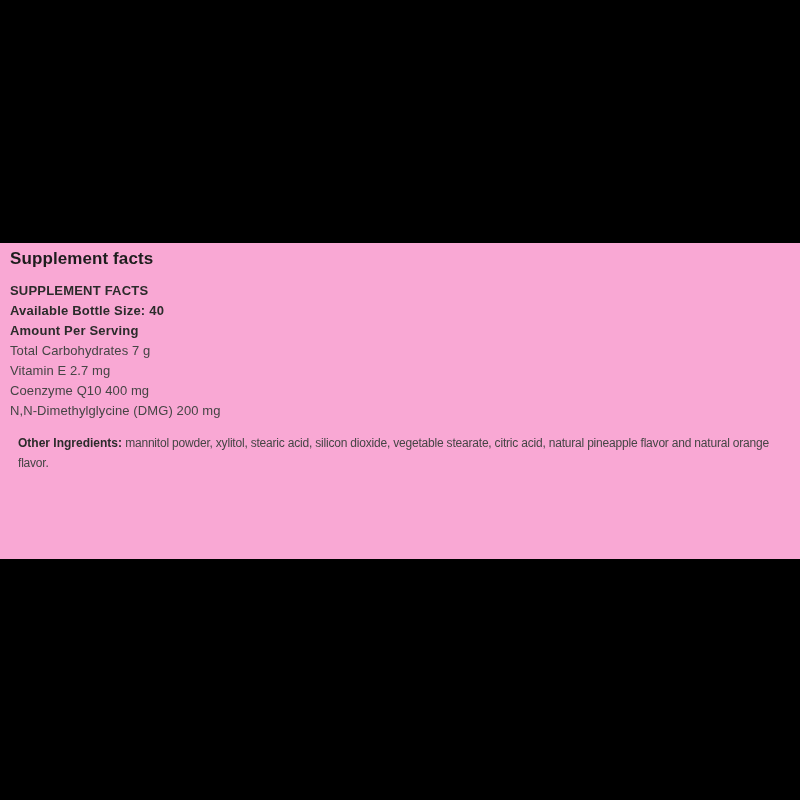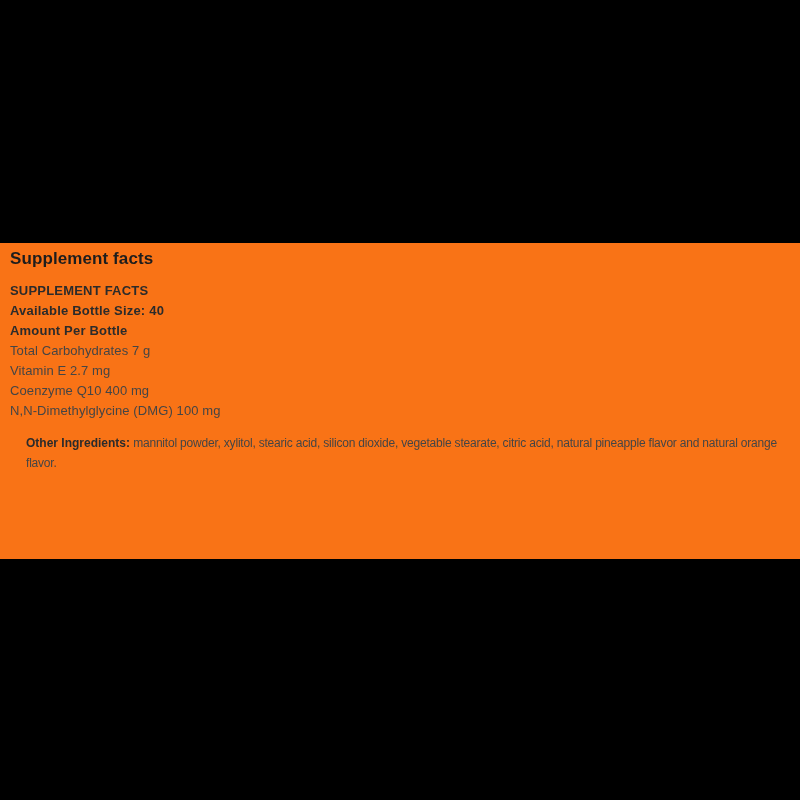--- a/index.html
+++ b/index.html
@@ -22,21 +22,21 @@
   }
   .band.top { top: 0; height: 243px; }
   .band.bottom { top: 559px; height: 241px; }
 
   .panel {
     position: absolute;
     left: 0;
     top: 243px;
     width: 800px;
     height: 316px;
-    background: #f97316;
+    background: #f9a8d4;
     box-sizing: border-box;
     padding: 5px 10px 0 10px;
   }
   .section-title {
     margin: 0 0 11px 0;
     font-size: 17px;
     line-height: 22px;
     font-weight: 700;
     color: #1d1d1d;
     letter-spacing: 0.1px;
@@ -51,21 +51,21 @@
     color: #454545;
     letter-spacing: 0.1px;
     white-space: nowrap;
   }
   .fact-line.bold {
     font-weight: 700;
     color: #2b2b2b;
     letter-spacing: 0.2px;
   }
   .other-ingredients {
-    margin: 12px 0 0 16px;
+    margin: 12px 0 0 8px;
     max-width: 782px;
     font-size: 12px;
     line-height: 20px;
     color: #454545;
     letter-spacing: -0.2px;
   }
   .other-ingredients strong {
     font-weight: 700;
     color: #2b2b2b;
     letter-spacing: 0;
@@ -75,23 +75,23 @@
 <body>
 
 <div class="band top"></div>
 
 <section class="panel">
   <h2 class="section-title">Supplement facts</h2>
 
   <div class="facts-list">
     <div class="fact-line bold">SUPPLEMENT FACTS</div>
     <div class="fact-line bold">Available Bottle Size: 40</div>
-    <div class="fact-line bold">Amount Per Bottle</div>
+    <div class="fact-line bold">Amount Per Serving</div>
     <div class="fact-line">Total Carbohydrates 7 g</div>
     <div class="fact-line">Vitamin E 2.7 mg</div>
     <div class="fact-line">Coenzyme Q10 400 mg</div>
-    <div class="fact-line">N,N-Dimethylglycine (DMG) 100 mg</div>
+    <div class="fact-line">N,N-Dimethylglycine (DMG) 200 mg</div>
   </div>
 
   <p class="other-ingredients"><strong>Other Ingredients:</strong> <span>mannitol powder, xylitol, stearic acid, silicon dioxide, vegetable stearate, citric acid, natural pineapple flavor and natural orange flavor.</span></p>
 </section>
 
 <div class="band bottom"></div>
 
 </body></html>

